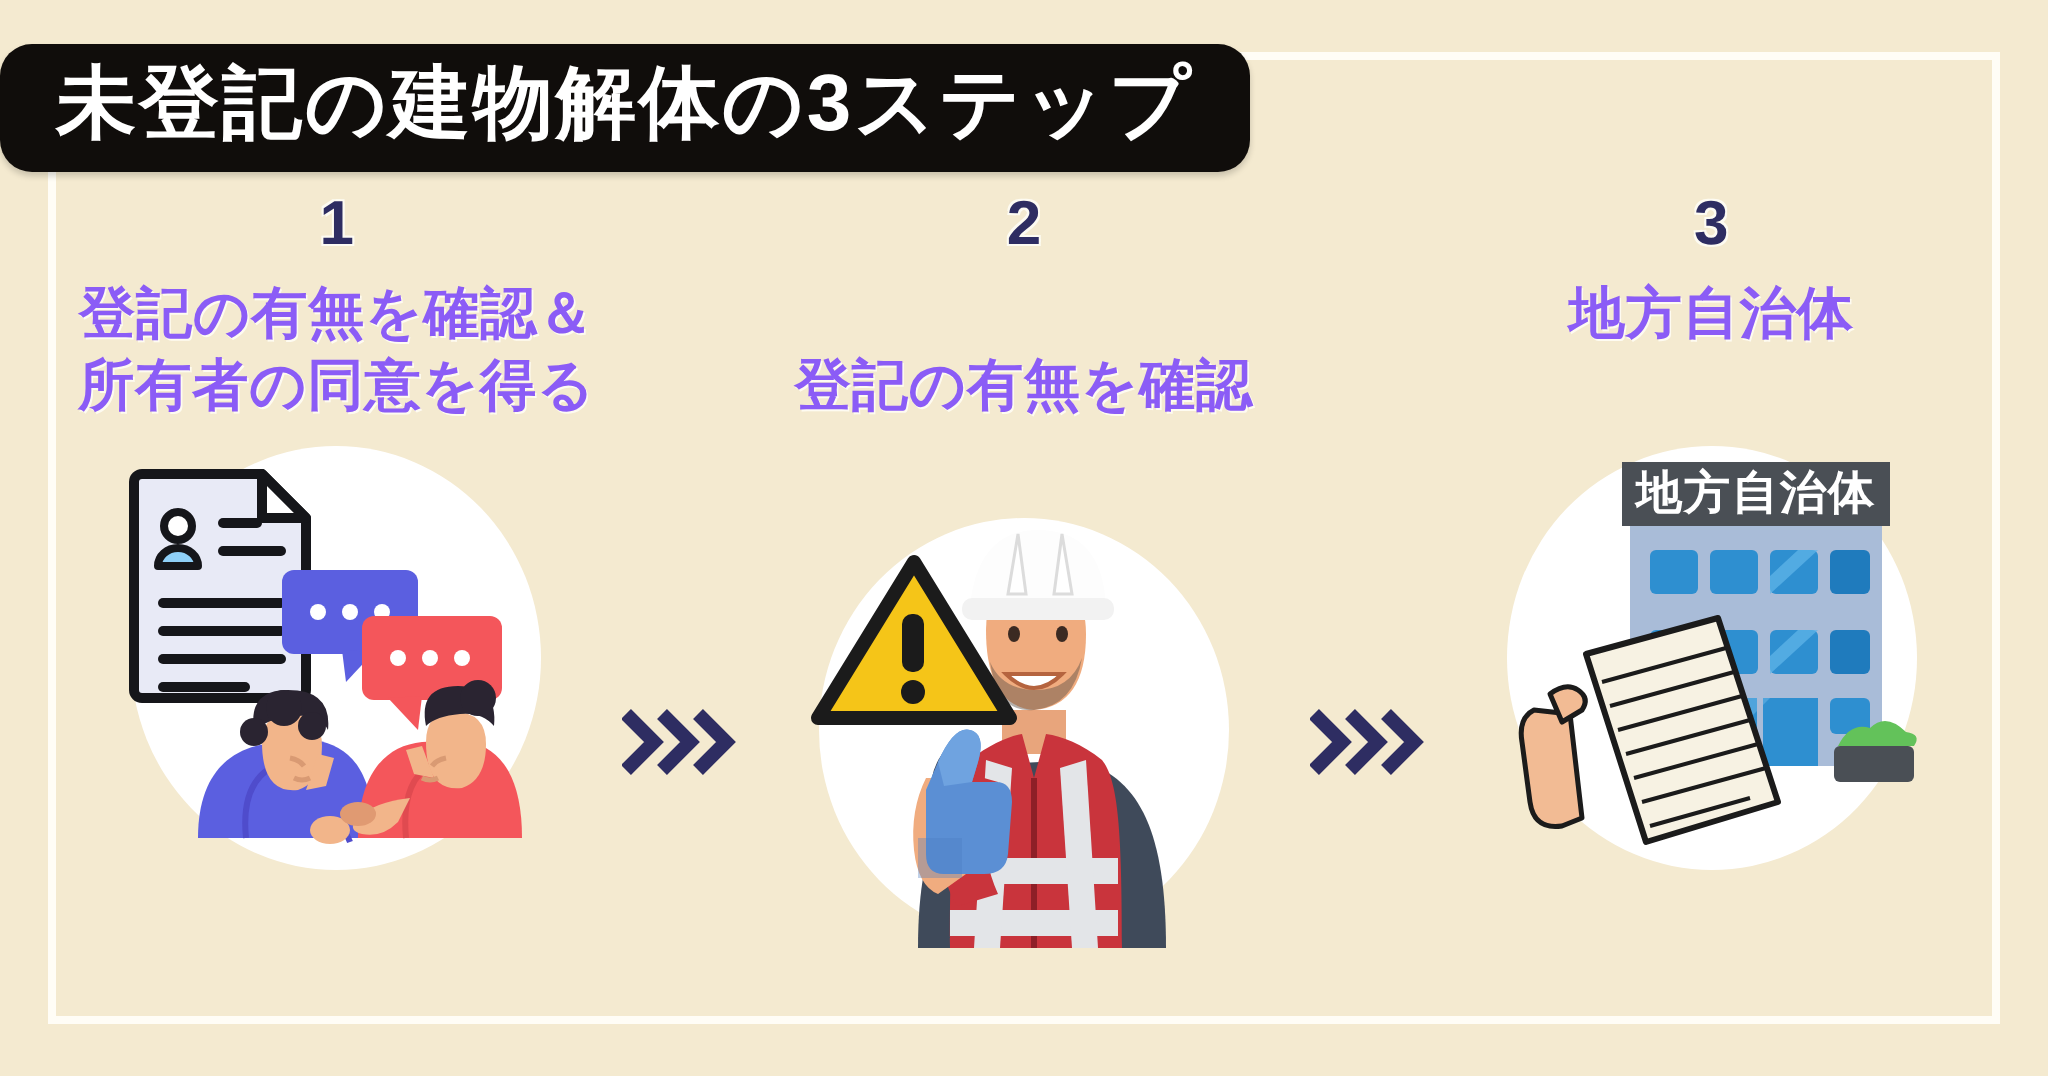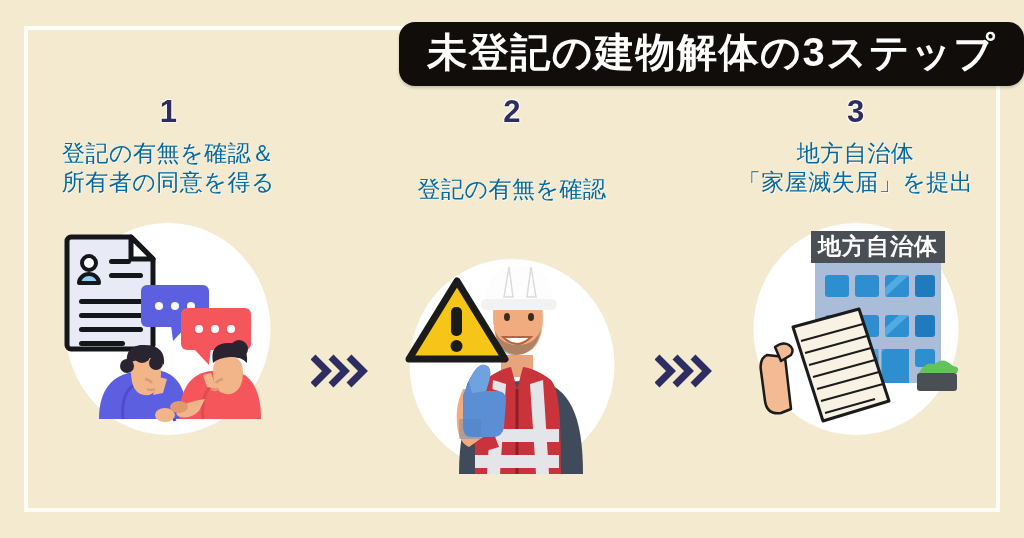--- a/index.html
+++ b/index.html
@@ -30,21 +30,21 @@
     box-sizing: border-box;
     border: 4px solid #fffdf6;
     pointer-events: none;
   }
   
   .title-wrap {
     position: absolute;
     left: 0;
     top: 22px;
     width: 100%;
-    text-align: right;
+    text-align: left;
     z-index: 5;
   }
   .title-box {
     display: inline-block;
     background: #100d0b;
     color: #ffffff;
     border-radius: 16px;
     padding: 9px 28px 13px 28px;
     font-size: 40px;
     line-height: 1.05;
@@ -74,23 +74,23 @@
     font-size: 31px;
     font-weight: 700;
     color: #2e2d62;
     line-height: 1;
     height: 34px;
     text-shadow: 1px 1px 0 #fdfbf2, -1px -1px 0 #fdfbf2,
                  1px -1px 0 #fdfbf2, -1px 1px 0 #fdfbf2;
   }
   .step-label {
     margin-top: 9px;
-    color: #0369a1;
-    font-size: 23px;
-    font-weight: 400;
+    color: #8b5cf6;
+    font-size: 28px;
+    font-weight: 700;
     line-height: 1.28;
     text-align: center;
     letter-spacing: 0.5px;
     text-shadow: 0.8px 0.8px 0 rgba(255,253,244,0.9);
     min-height: 74px;
   }
   .step-label .line { display: block; white-space: nowrap; }
   .step.two .step-label { padding-top: 36px; min-height: 74px; }
   .step.two .step-num { margin-bottom: 0; }
 
@@ -275,21 +275,20 @@
         <path d="M2 3 L16 17 L2 31" fill="none" stroke="#2e2d62" stroke-width="7" stroke-linecap="butt" stroke-linejoin="miter"></path>
         <path d="M20 3 L34 17 L20 31" fill="none" stroke="#2e2d62" stroke-width="7" stroke-linecap="butt" stroke-linejoin="miter"></path>
         <path d="M38 3 L52 17 L38 31" fill="none" stroke="#2e2d62" stroke-width="7" stroke-linecap="butt" stroke-linejoin="miter"></path>
       </svg>
     </div>
 
     <div class="step three">
       <div class="step-num">3</div>
       <div class="step-label">
         <span class="line">地方自治体</span>
-        <span class="line">「家屋滅失届」を提出</span>
       </div>
       <div class="art">
         <div class="oval"></div>
         <svg width="230" height="215" viewBox="0 0 230 215" xmlns="http://www.w3.org/2000/svg">
 
           <g>
             <rect x="74" y="38" width="126" height="122" fill="#a9bcd8"></rect>
             <rect x="70" y="8" width="134" height="32" fill="#4a4f55"></rect>
 
             <rect x="84" y="52" width="24" height="22" rx="3" fill="#2e8fd0"></rect>

